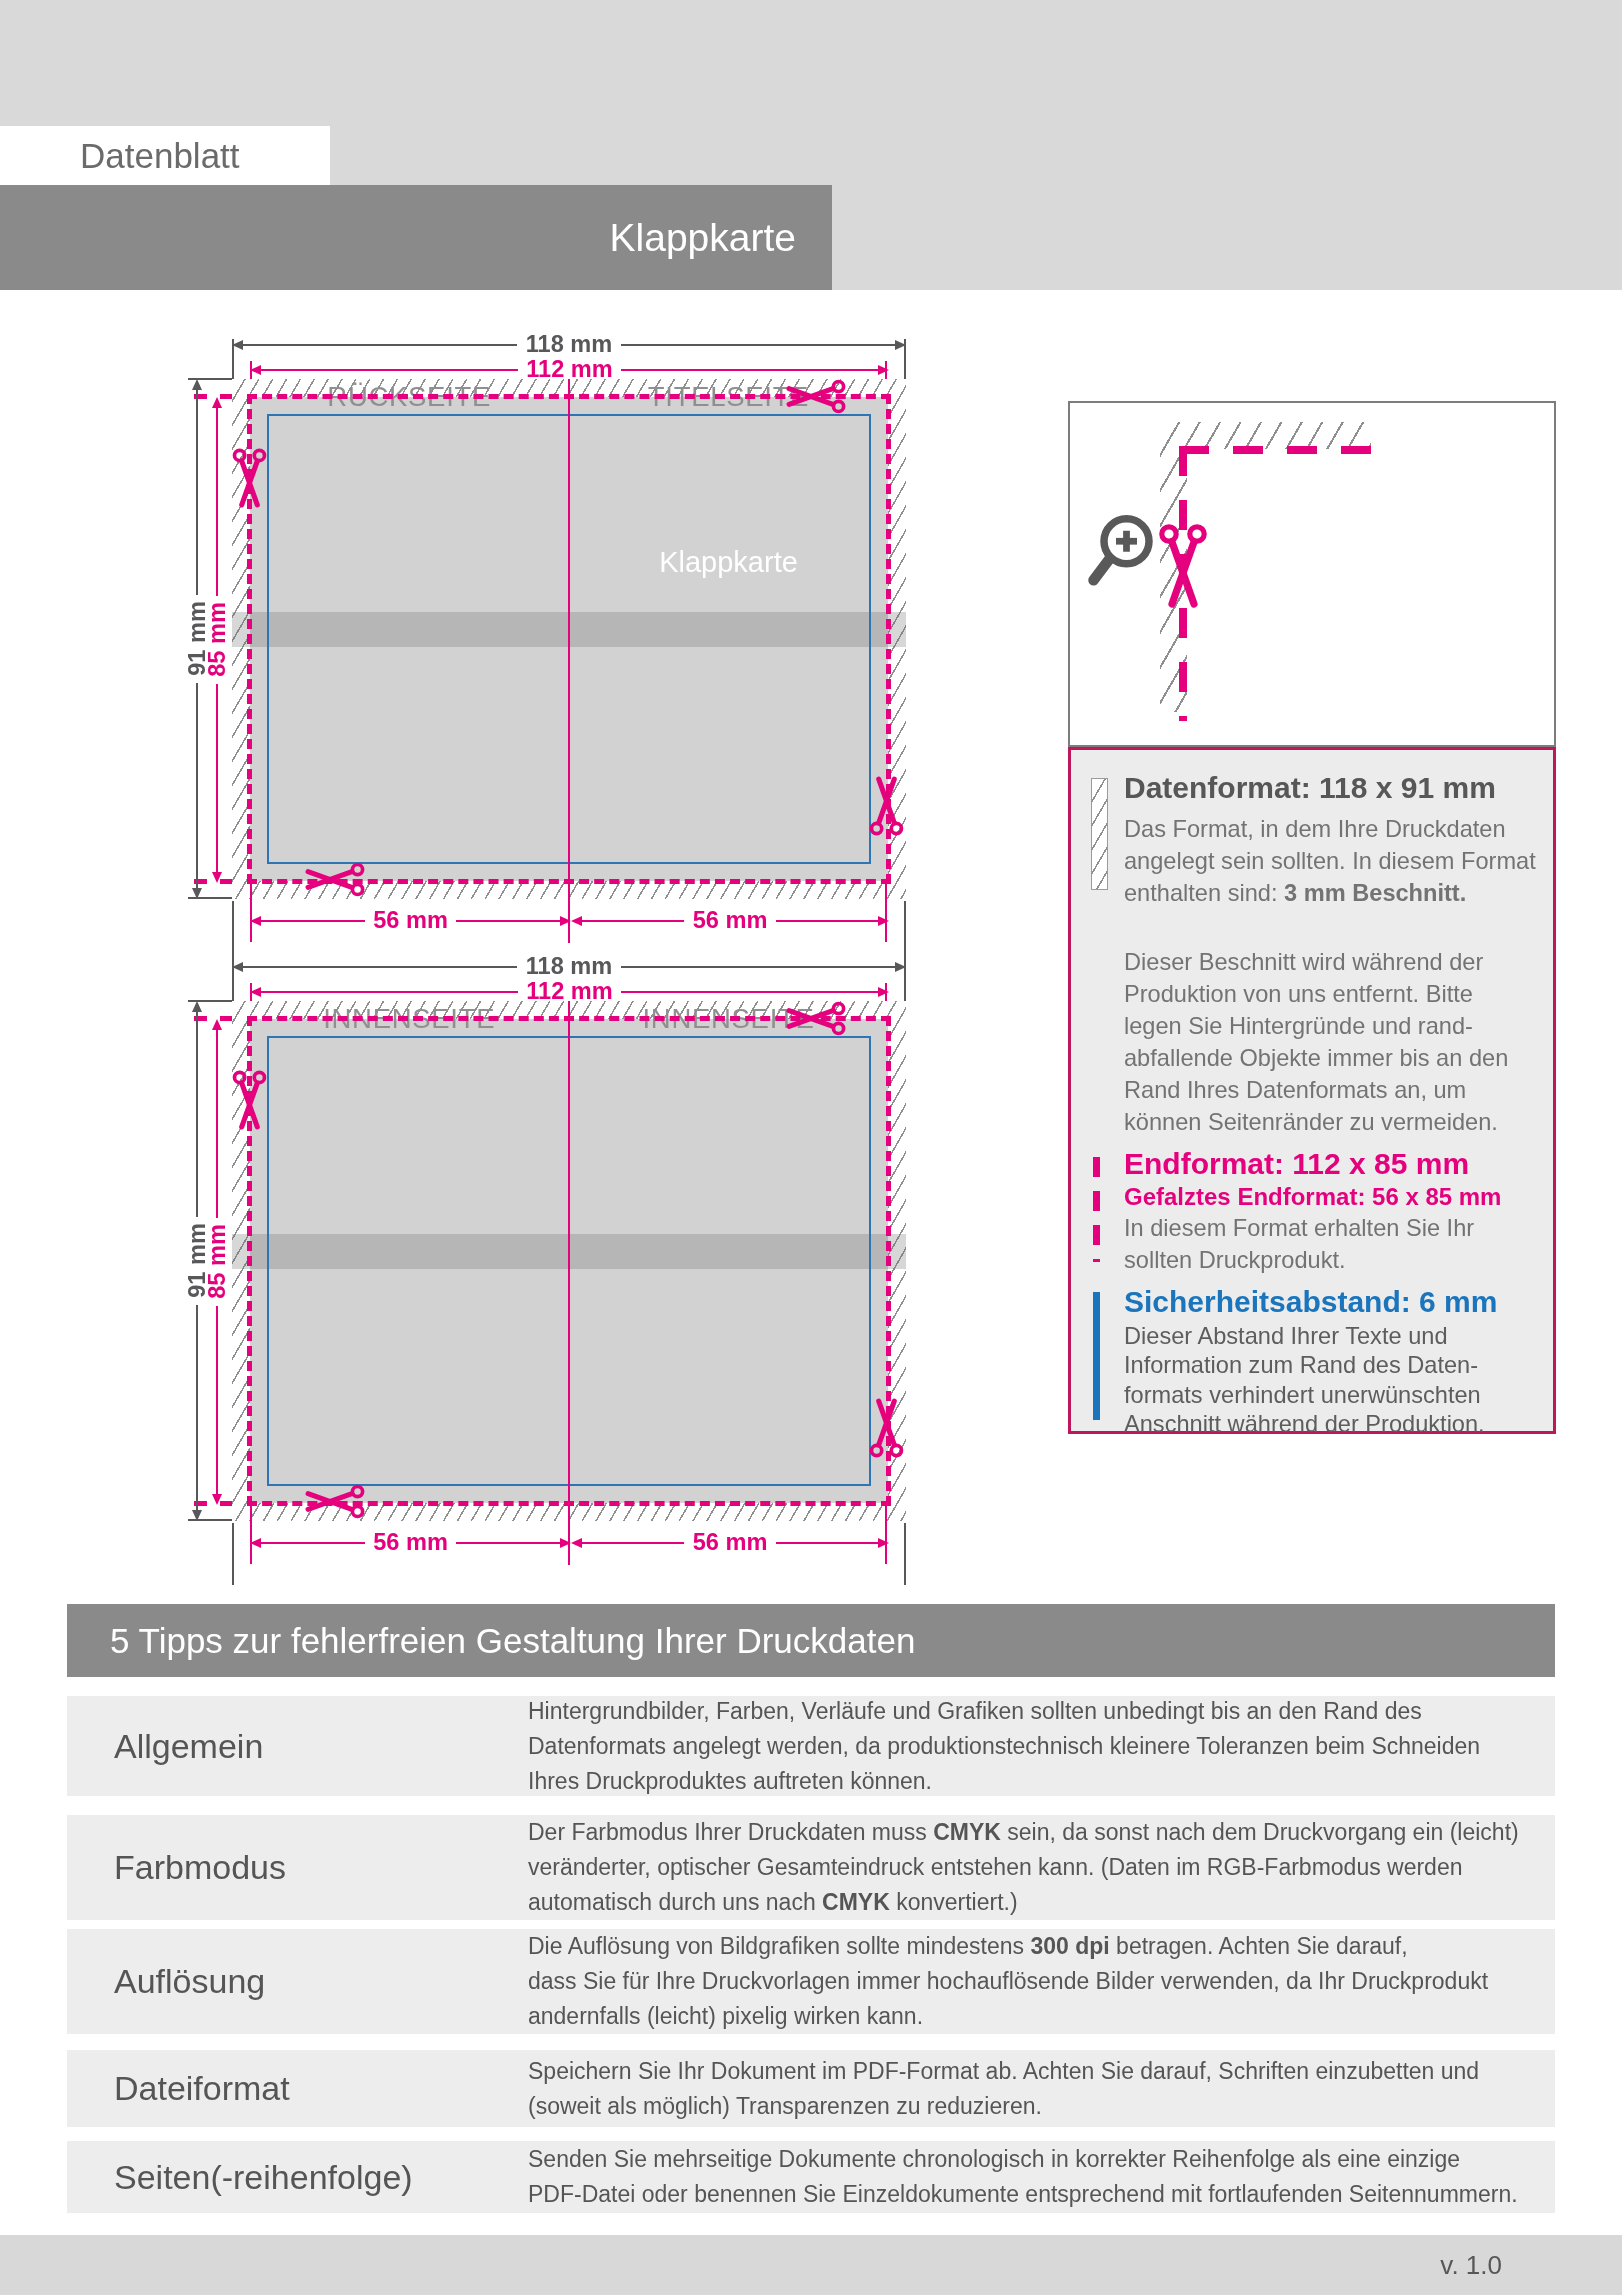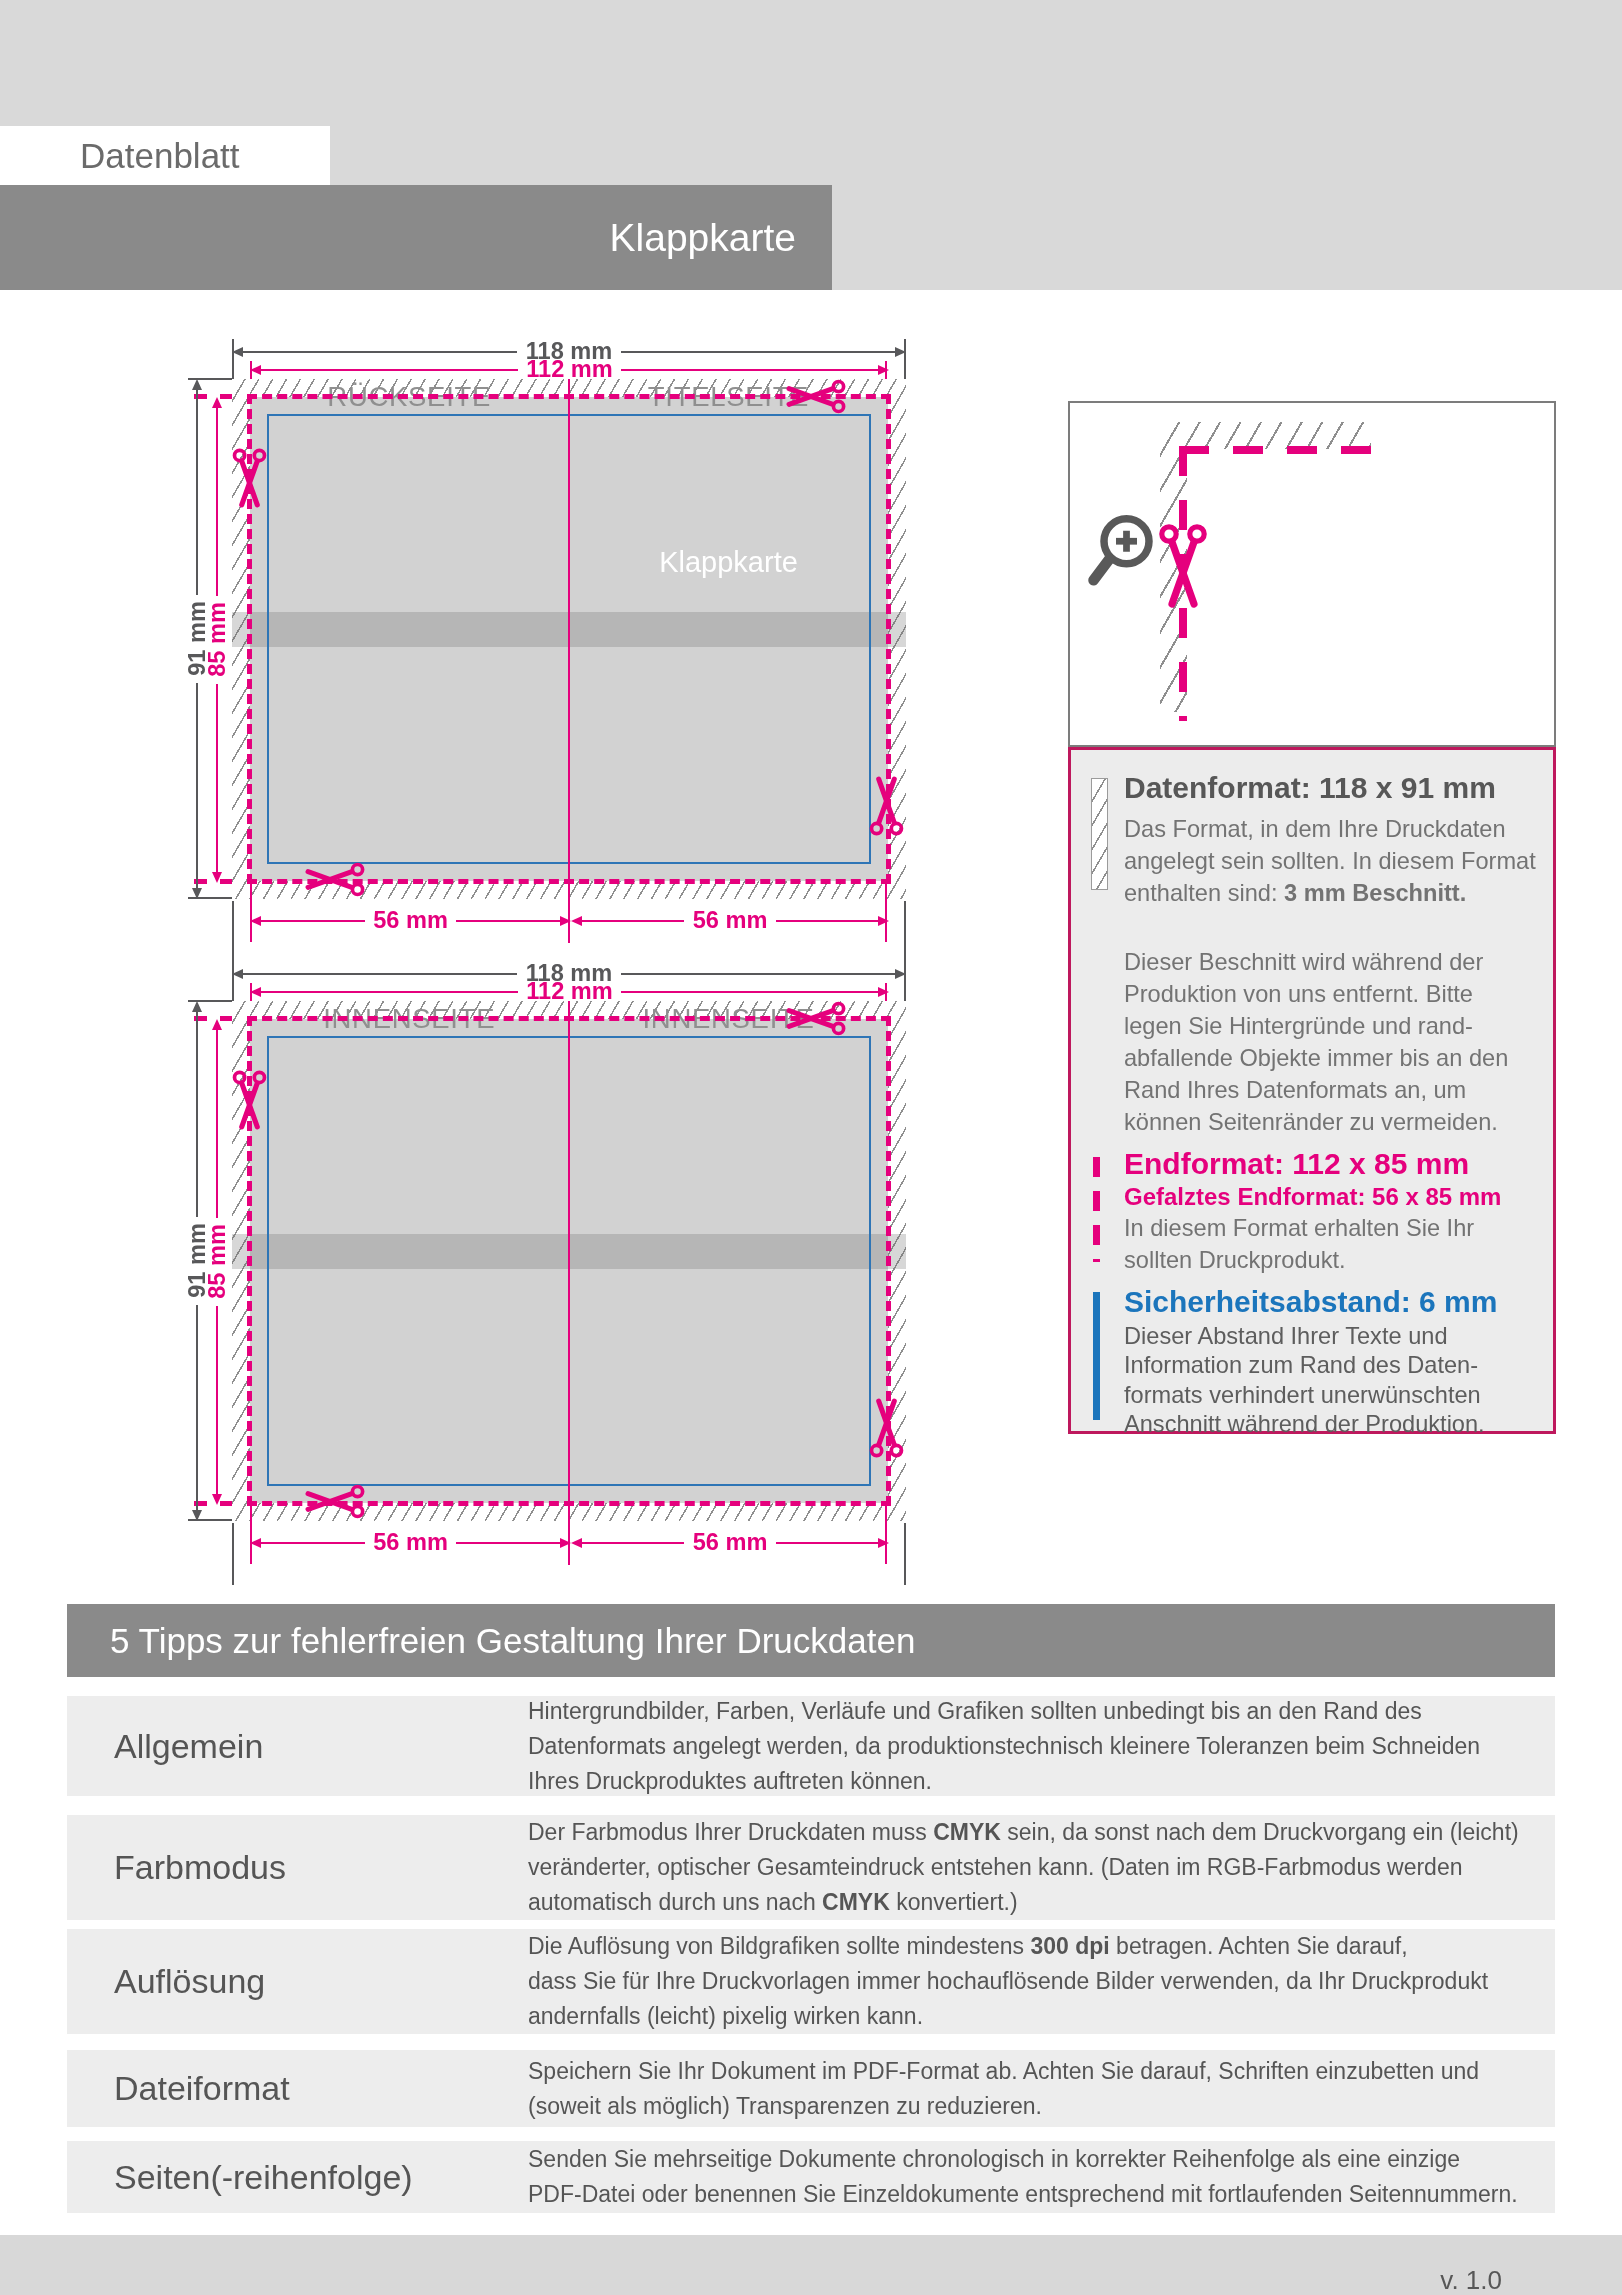--- a/index.html
+++ b/index.html
@@ -43,21 +43,21 @@
   .dimh .ah-l{width:0;height:0;border-top:5.9px solid transparent;border-bottom:5.9px solid transparent;border-right:11px solid currentColor;}
   .dimh .ah-r{width:0;height:0;border-top:5.9px solid transparent;border-bottom:5.9px solid transparent;border-left:11px solid currentColor;}
   .dtext{padding:0 8.5px;font-weight:700;font-size:23.6px;white-space:nowrap;}
   .dimv{position:absolute;display:flex;flex-direction:column;align-items:center;width:22px;}
   .dimv .vline{flex:1;width:2px;background:currentColor;}
   .dimv .ahv-t{width:0;height:0;border-left:5.9px solid transparent;border-right:5.9px solid transparent;border-bottom:11px solid currentColor;}
   .dimv .ahv-b{width:0;height:0;border-left:5.9px solid transparent;border-right:5.9px solid transparent;border-top:11px solid currentColor;}
   .dtextv{writing-mode:vertical-rl;transform:rotate(180deg);font-weight:700;font-size:23.6px;padding:6.5px 0;white-space:nowrap;}
   .c-gray{color:#58585a;} .c-mag{color:#e5007d;}
 
-  .dim118{left:232px;top:12px;width:674px;text-align:center;}
+  .dim118{left:232px;top:5px;width:674px;text-align:center;}
   .dim112{left:250px;top:30px;width:639px;}
   .dim91{left:186px;top:49px;height:520px;}
   .dim85{left:206px;top:67px;height:486px;}
   .dim56l{left:250px;top:581px;width:321px;}
   .dim56r{left:571px;top:581px;width:318px;}
 
   .tick{position:absolute;}
   .tk-v{width:2px;} .tk-h{height:2px;}
   .bg-gray{background:#58585a;} .bg-mag{background:#e5007d;}
   .dashx{position:absolute;height:5.2px;
@@ -106,21 +106,21 @@
             display:flex;align-items:center;}
   .tips-bar span{padding-left:43px;font-size:35px;color:#ffffff;}
   .tip-row{position:absolute;left:67px;width:1488px;background:#ededed;display:flex;align-items:center;}
   .tip-label{width:461px;box-sizing:border-box;padding-left:47px;font-size:34px;color:#555555;flex:none;}
   .tip-text{font-size:23px;line-height:35px;color:#555555;}
   .r1{top:1696px;height:100px;} .r2{top:1815px;height:105px;} .r3{top:1929px;height:105px;}
   .r4{top:2050px;height:77px;} .r5{top:2141px;height:72px;}
 
   
   .footer{position:absolute;left:0;top:2235px;width:1623px;height:61px;background:#d8d8d8;
-          display:flex;align-items:flex-end;justify-content:flex-end;}
+          display:flex;align-items:center;justify-content:flex-end;}
   .footer span{padding-right:121px;font-size:26px;color:#575757;}
 
   b{font-weight:700;}
 </style>
 </head>
 <body>
 
 <svg width="0" height="0" style="position:absolute">
   <symbol id="scissors" viewBox="0 0 44 26">
     <circle cx="5" cy="6" r="3.6" fill="none" stroke="currentColor" stroke-width="2.6"></circle>

